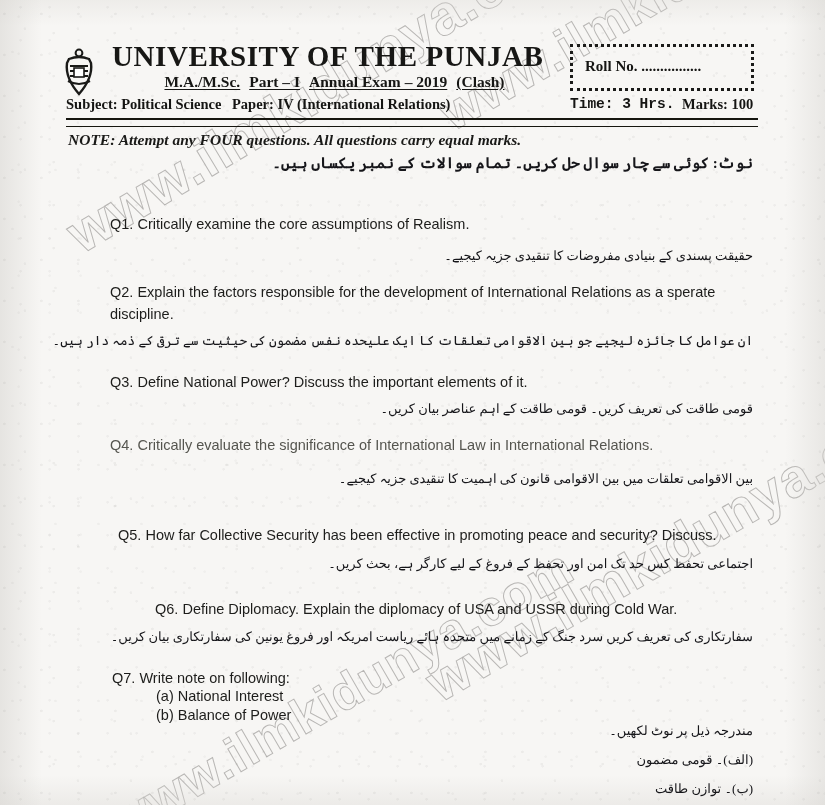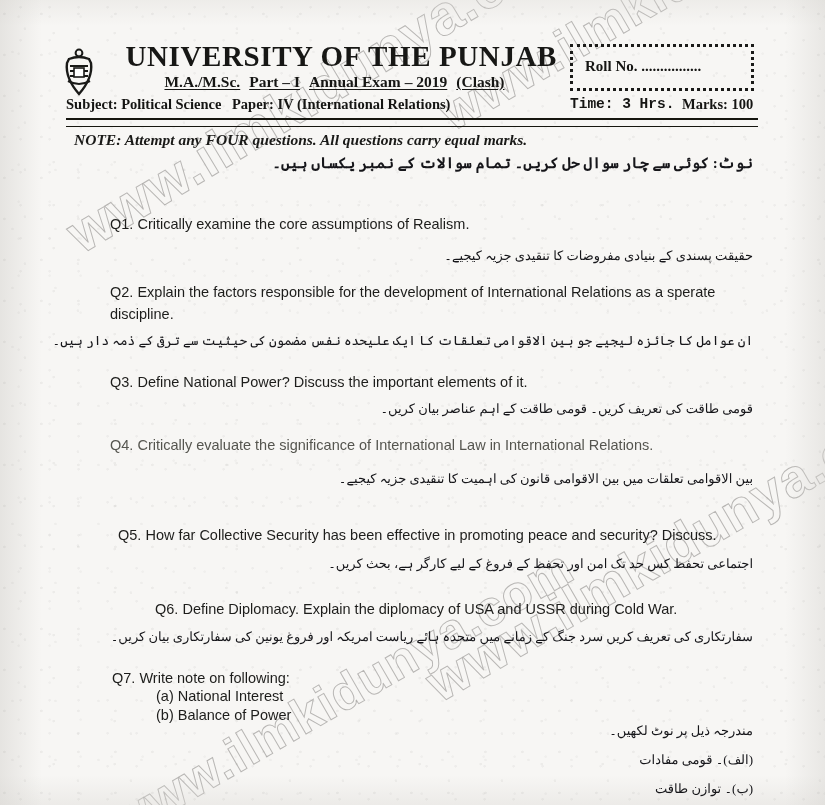--- a/index.html
+++ b/index.html
@@ -73,21 +73,21 @@
     top: 48px;
     width: 34px;
     height: 50px;
   }
 
   .uni-title {
     position: absolute;
     left: 112px;
     top: 40px;
     width: 445px;
-    text-align: right;
+    text-align: left;
     font-family: "Liberation Serif", serif;
     font-weight: 700;
     font-size: 29px;
     letter-spacing: .6px;
     color: #171715;
   }
 
   .exam-line {
     position: absolute;
     left: 112px;
@@ -166,21 +166,21 @@
     top: 118px;
     width: 692px;
     height: 6px;
     border-top: 2.5px solid #16160f;
     border-bottom: 1.5px solid #16160f;
   }
 
   
   .note-en {
     position: absolute;
-    left: 74px;
+    left: 68px;
     top: 131px;
     font-family: "Liberation Serif", serif;
     font-style: italic;
     font-weight: 700;
     font-size: 15.5px;
     color: #1a1a18;
     white-space: nowrap;
   }
 
   .urdu {
@@ -284,20 +284,20 @@
     <div class="q-ur urdu" style="right:72px; top:554px;">اجتماعی تحفظ کس حد تک امن اور تحفظ کے فروغ کے لیے کارگر ہے، بحث کریں۔</div>
 
     <div class="q" style="left:118px; top:598px; width:660px;margin-left:37px;"><span>Q6.</span> <span>Define Diplomacy. Explain the diplomacy of USA and USSR during Cold War.</span></div>
     <div class="q-ur urdu" style="right:72px; top:627px;">سفارتکاری کی تعریف کریں سرد جنگ کے زمانے میں متحدہ ہائے ریاست امریکہ اور فروغ یونین کی سفارتکاری بیان کریں۔</div>
 
     <div class="q" style="left:112px; top:667px; width:500px;"><span>Q7.</span> <span>Write note on following:</span></div>
     <div class="q-sub" style="left:140px; top:686px;">(a) National Interest</div>
     <div class="q-sub" style="left:140px; top:705px;">(b) Balance of Power</div>
 
     <div class="q-ur urdu" style="right:72px; top:721px;">مندرجہ ذیل پر نوٹ لکھیں۔</div>
-    <div class="q-ur urdu" style="right:72px; top:750px;">(الف)۔ قومی مفادات</div>
+    <div class="q-ur urdu" style="right:72px; top:750px;">(الف)۔ قومی مضمون</div>
     <div class="q-ur urdu" style="right:72px; top:779px;">(ب)۔  توازن طاقت</div>
 
   </div>
 
   <div id="vignette"></div>
   <div id="grain"></div>
 </div>
 
 </body></html>

